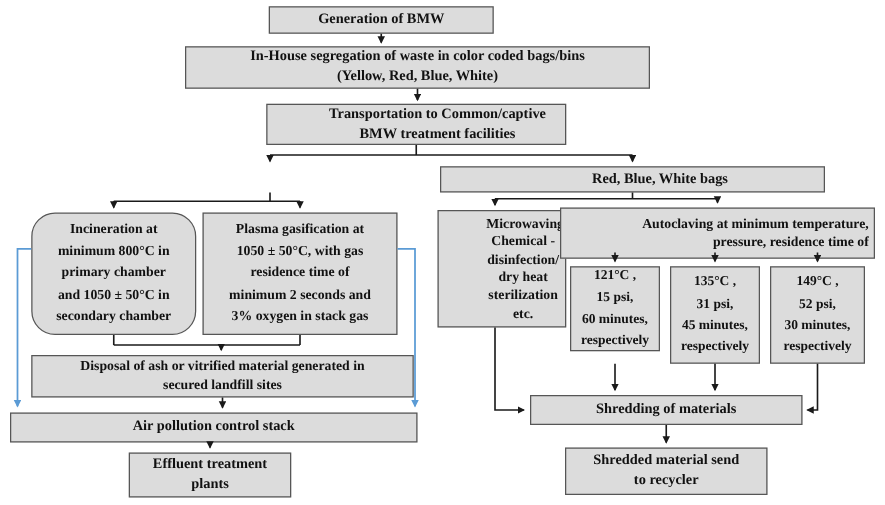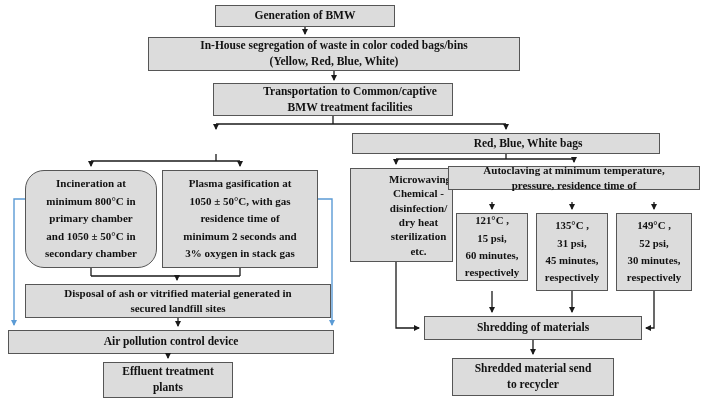--- a/index.html
+++ b/index.html
@@ -19,21 +19,21 @@
   .connectors { position:absolute; left:0; top:0; z-index:2; pointer-events:none; }
 
   .n-generation     { left:215px; top:5px;   width:180px; height:22px; }
   .n-segregation    { left:148px; top:37px;  width:372px; height:34px; }
   .n-transportation { left:213px; top:83px;  width:240px; height:33px;padding-left:38px; }
   .n-yellow         { left:120px; top:133px; width:192px; height:21px; }
   .n-rbw            { left:352px; top:133px; width:308px; height:21px;padding-left:48px; }
   .n-incineration   { left:25px;  top:170px; width:132px; height:98px; font-size:11px; line-height:1.6;border-radius:19px; }
   .n-plasma         { left:162px; top:170px; width:156px; height:98px; font-size:11px; line-height:1.6; }
   .n-microwaving    { left:350px; top:168px; width:103px;  height:94px; font-size:11px; line-height:1.3;padding-left:38px; }
-  .n-autoclaving    { left:448px; top:166px; width:252px; height:24px; font-size:11px; }
+  .n-autoclaving    { left:448px; top:166px; width:252px; height:41px; font-size:11px;text-align:right; }
   .n-temp1          { left:456px; top:213px; width:72px;  height:68px; font-size:10.8px; line-height:1.6; }
   .n-temp2          { left:536px; top:213px; width:72px;  height:78px; font-size:10.8px; line-height:1.6; }
   .n-temp3          { left:616px; top:213px; width:76px;  height:78px; font-size:10.8px; line-height:1.6; }
   .n-disposal       { left:25px;  top:284px; width:306px; height:34px; font-size:11px; }
   .n-air            { left:8px;   top:330px; width:326px; height:24px; }
   .n-effluent       { left:103px; top:362px; width:130px; height:36px; }
   .n-shredding      { left:424px; top:316px; width:218px; height:24px; }
   .n-recycler       { left:452px; top:358px; width:162px; height:38px; }
 </style>
 </head>
@@ -155,21 +155,21 @@
 30 minutes,
 respectively</span>
   </div>
 
   <div class="node n-disposal">
     <span class="txt">Disposal of ash or vitrified material generated in
 secured landfill sites</span>
   </div>
 
   <div class="node n-air">
-    <span class="txt">Air pollution control device</span>
+    <span class="txt">Air pollution control stack</span>
   </div>
 
   <div class="node n-effluent">
     <span class="txt">Effluent treatment
 plants</span>
   </div>
 
   <div class="node n-shredding">
     <span class="txt">Shredding of materials</span>
   </div>

